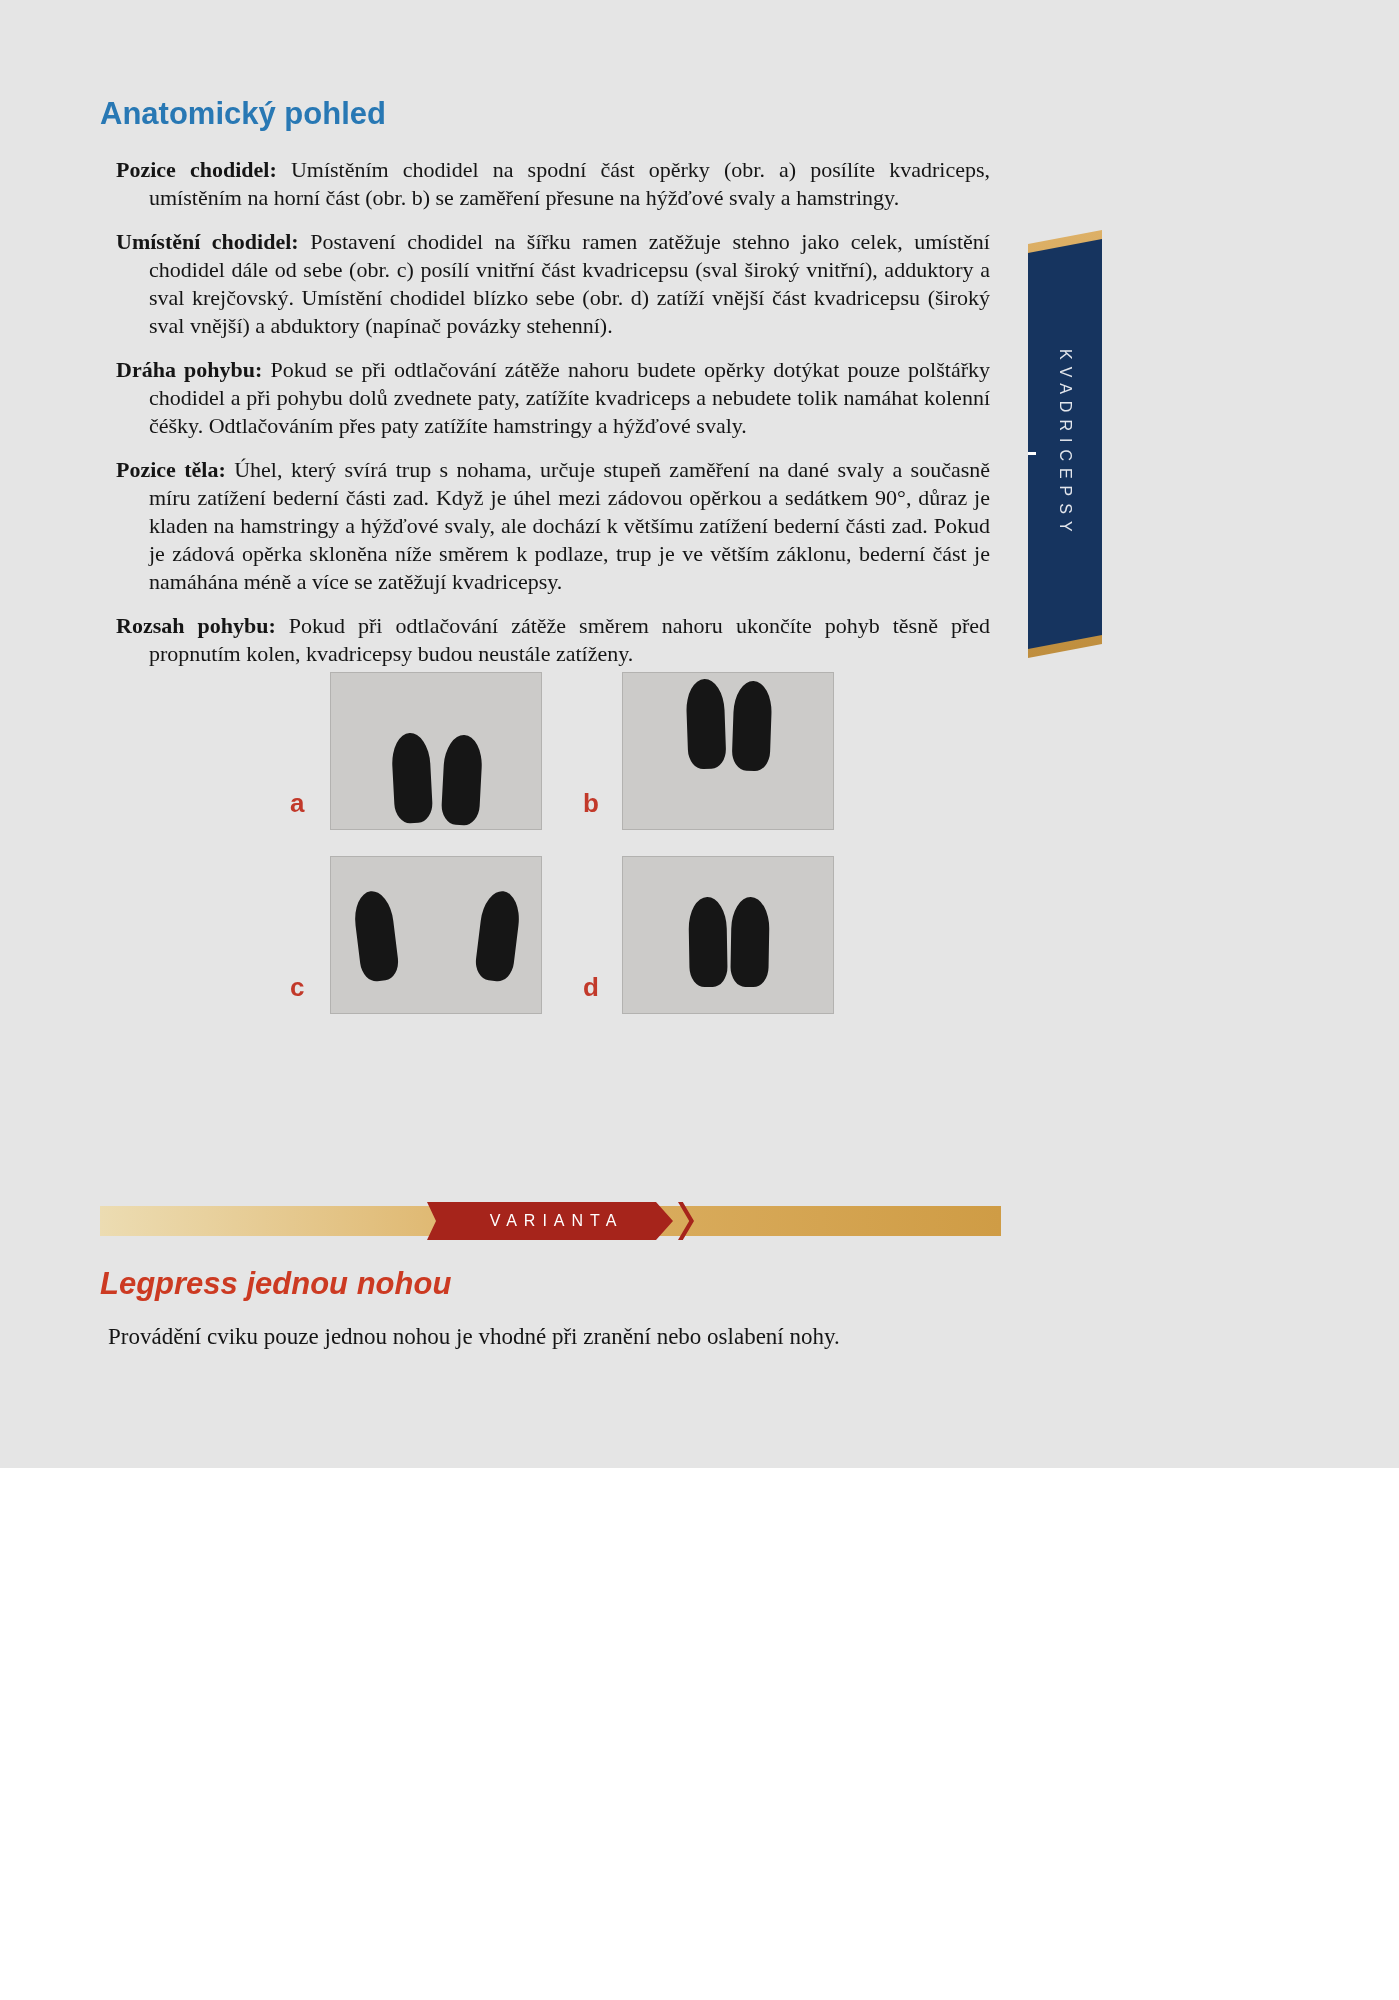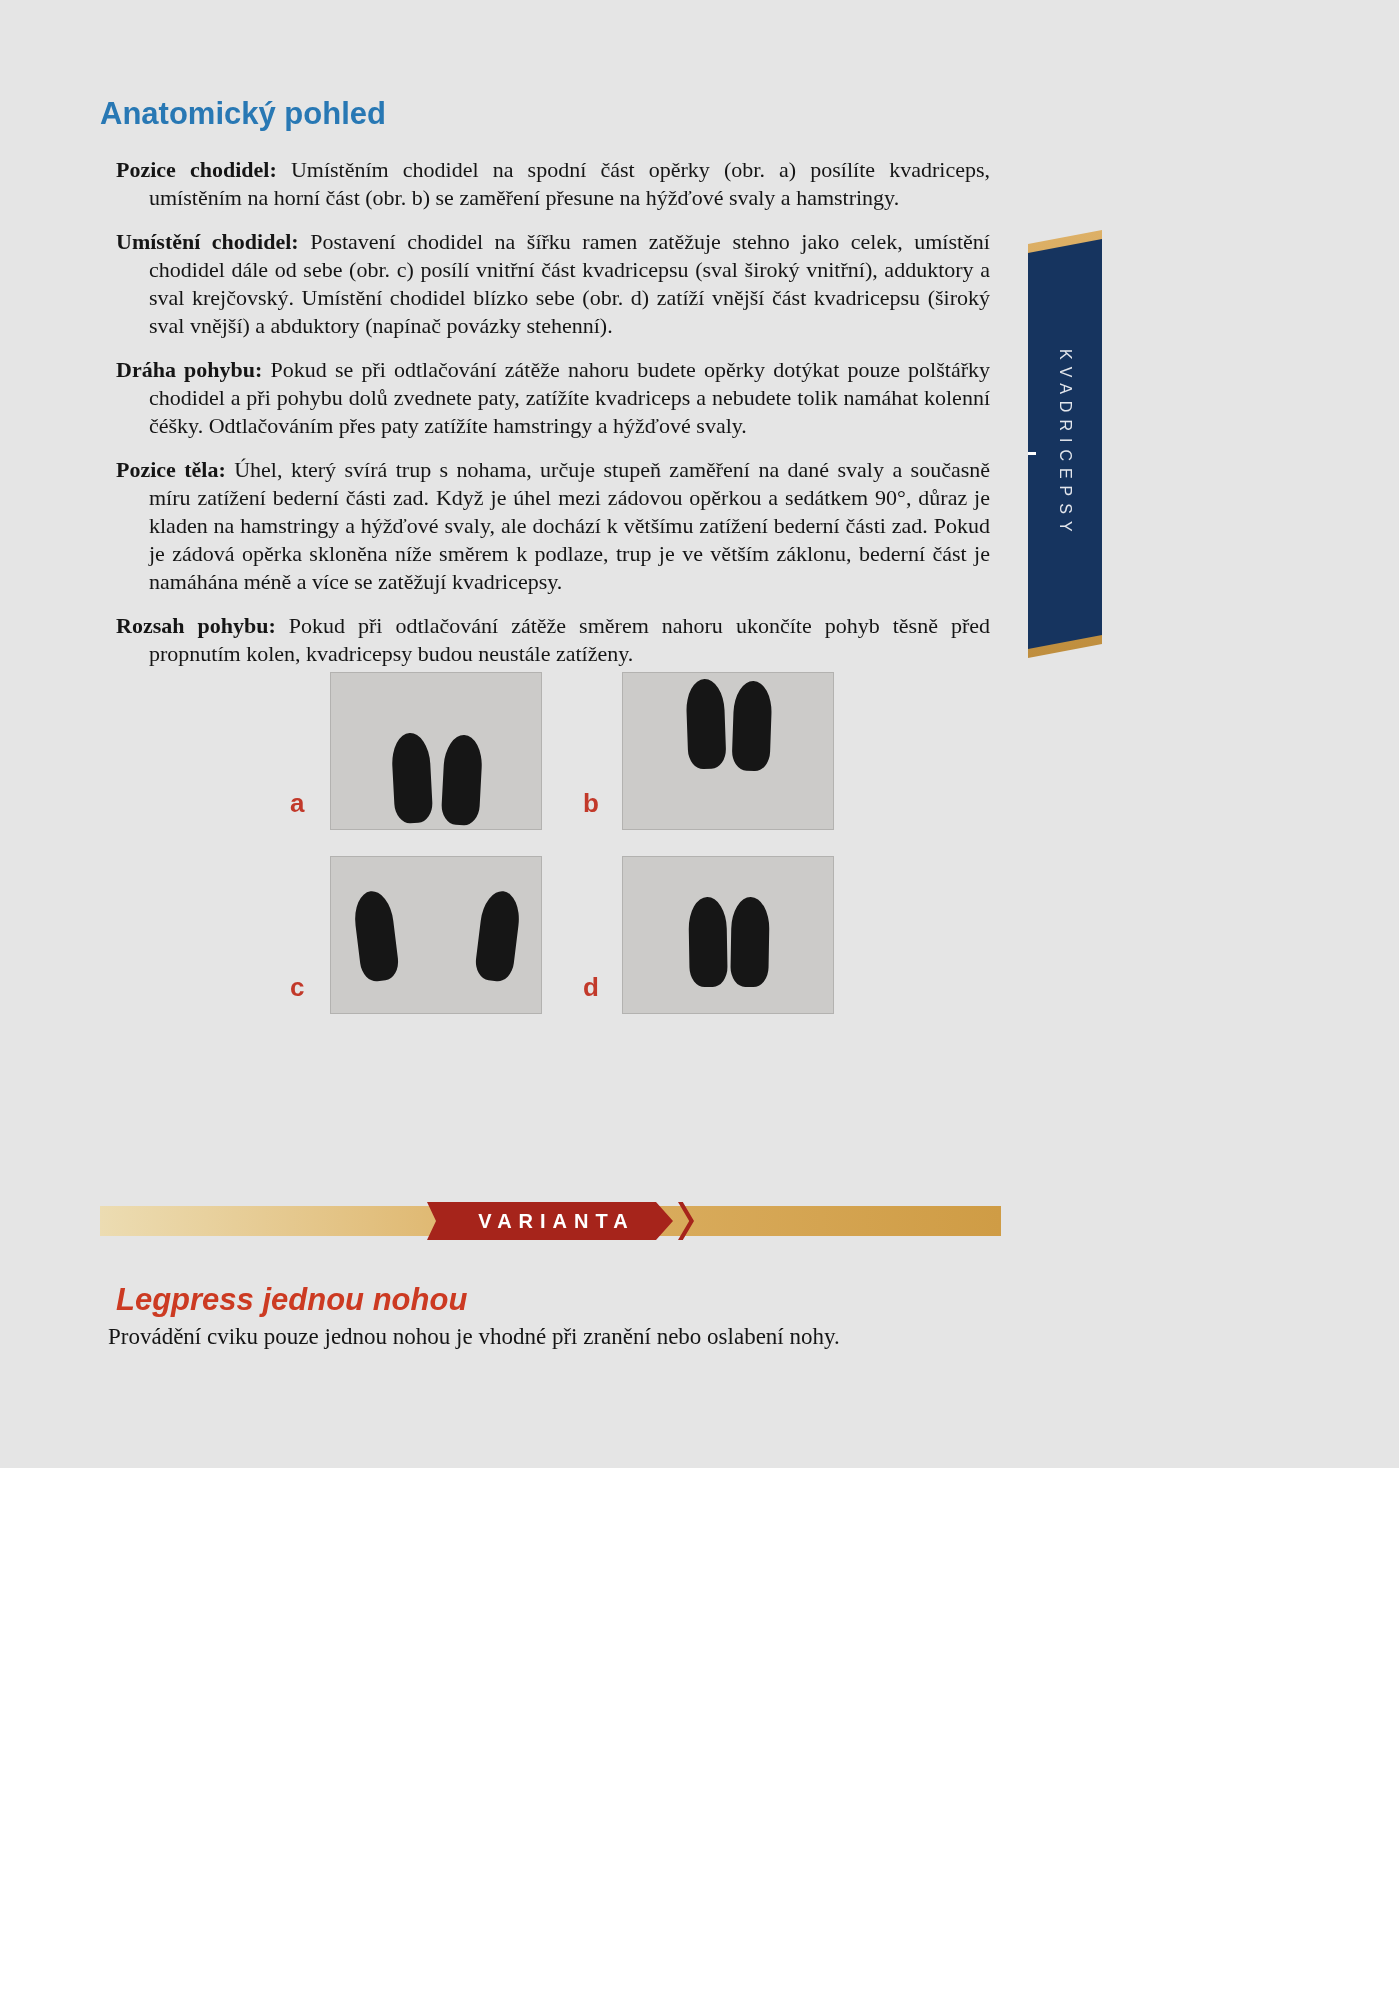--- a/index.html
+++ b/index.html
@@ -51,27 +51,27 @@
   .fig-caption{position:absolute;left:100px;top:1040px;width:900px;margin:0;
                font-family:"Liberation Sans",sans-serif;font-size:22px;line-height:33px;color:#222;}
   .fig-caption b{color:#2878b4;font-weight:700;}
 
   
   .banner{position:absolute;left:100px;top:1206px;width:901px;height:30px;
           background:linear-gradient(90deg,#ecdcb2 0%,#ddb266 45%,#cf9c45 100%);}
   .banner-badge{position:absolute;left:327px;top:-4px;width:246px;height:38px;background:#a6241b;
                 clip-path:polygon(0 0,calc(100% - 17px) 0,100% 50%,calc(100% - 17px) 100%,0 100%,9px 50%);
                 display:flex;align-items:center;justify-content:center;}
-  .banner-badge span{font-family:"Liberation Sans",sans-serif;font-weight:700;font-size:20px;
+  .banner-badge span{font-family:"Liberation Sans",sans-serif;font-weight:400;font-size:16px;
                      letter-spacing:7px;text-indent:7px;color:#ffffff;padding-left:6px;}
   .banner-chevron{position:absolute;left:578px;top:-4px;width:16px;height:38px;background:#a6241b;
                   clip-path:polygon(0 0,30% 0,100% 50%,30% 100%,0 100%,70% 50%);}
 
   
-  .variant-title{position:absolute;left:100px;top:1266px;margin:16px;
+  .variant-title{position:absolute;left:100px;top:1266px;margin:0;
                  font-family:"Liberation Sans",sans-serif;font-style:italic;font-weight:700;
                  font-size:31px;color:#cc3a22;}
   .variant-text{position:absolute;left:100px;top:1316px;margin:8px;font-size:23px;color:#151515;}
 
   
   .page-num-box{position:absolute;left:1006px;top:1922px;width:97px;height:46px;background:#16345f;
                 display:flex;align-items:center;justify-content:center;}
   .page-num-box span{font-family:"Liberation Sans",sans-serif;font-weight:700;font-size:27px;color:#ffffff;}
 </style>
 </head>

